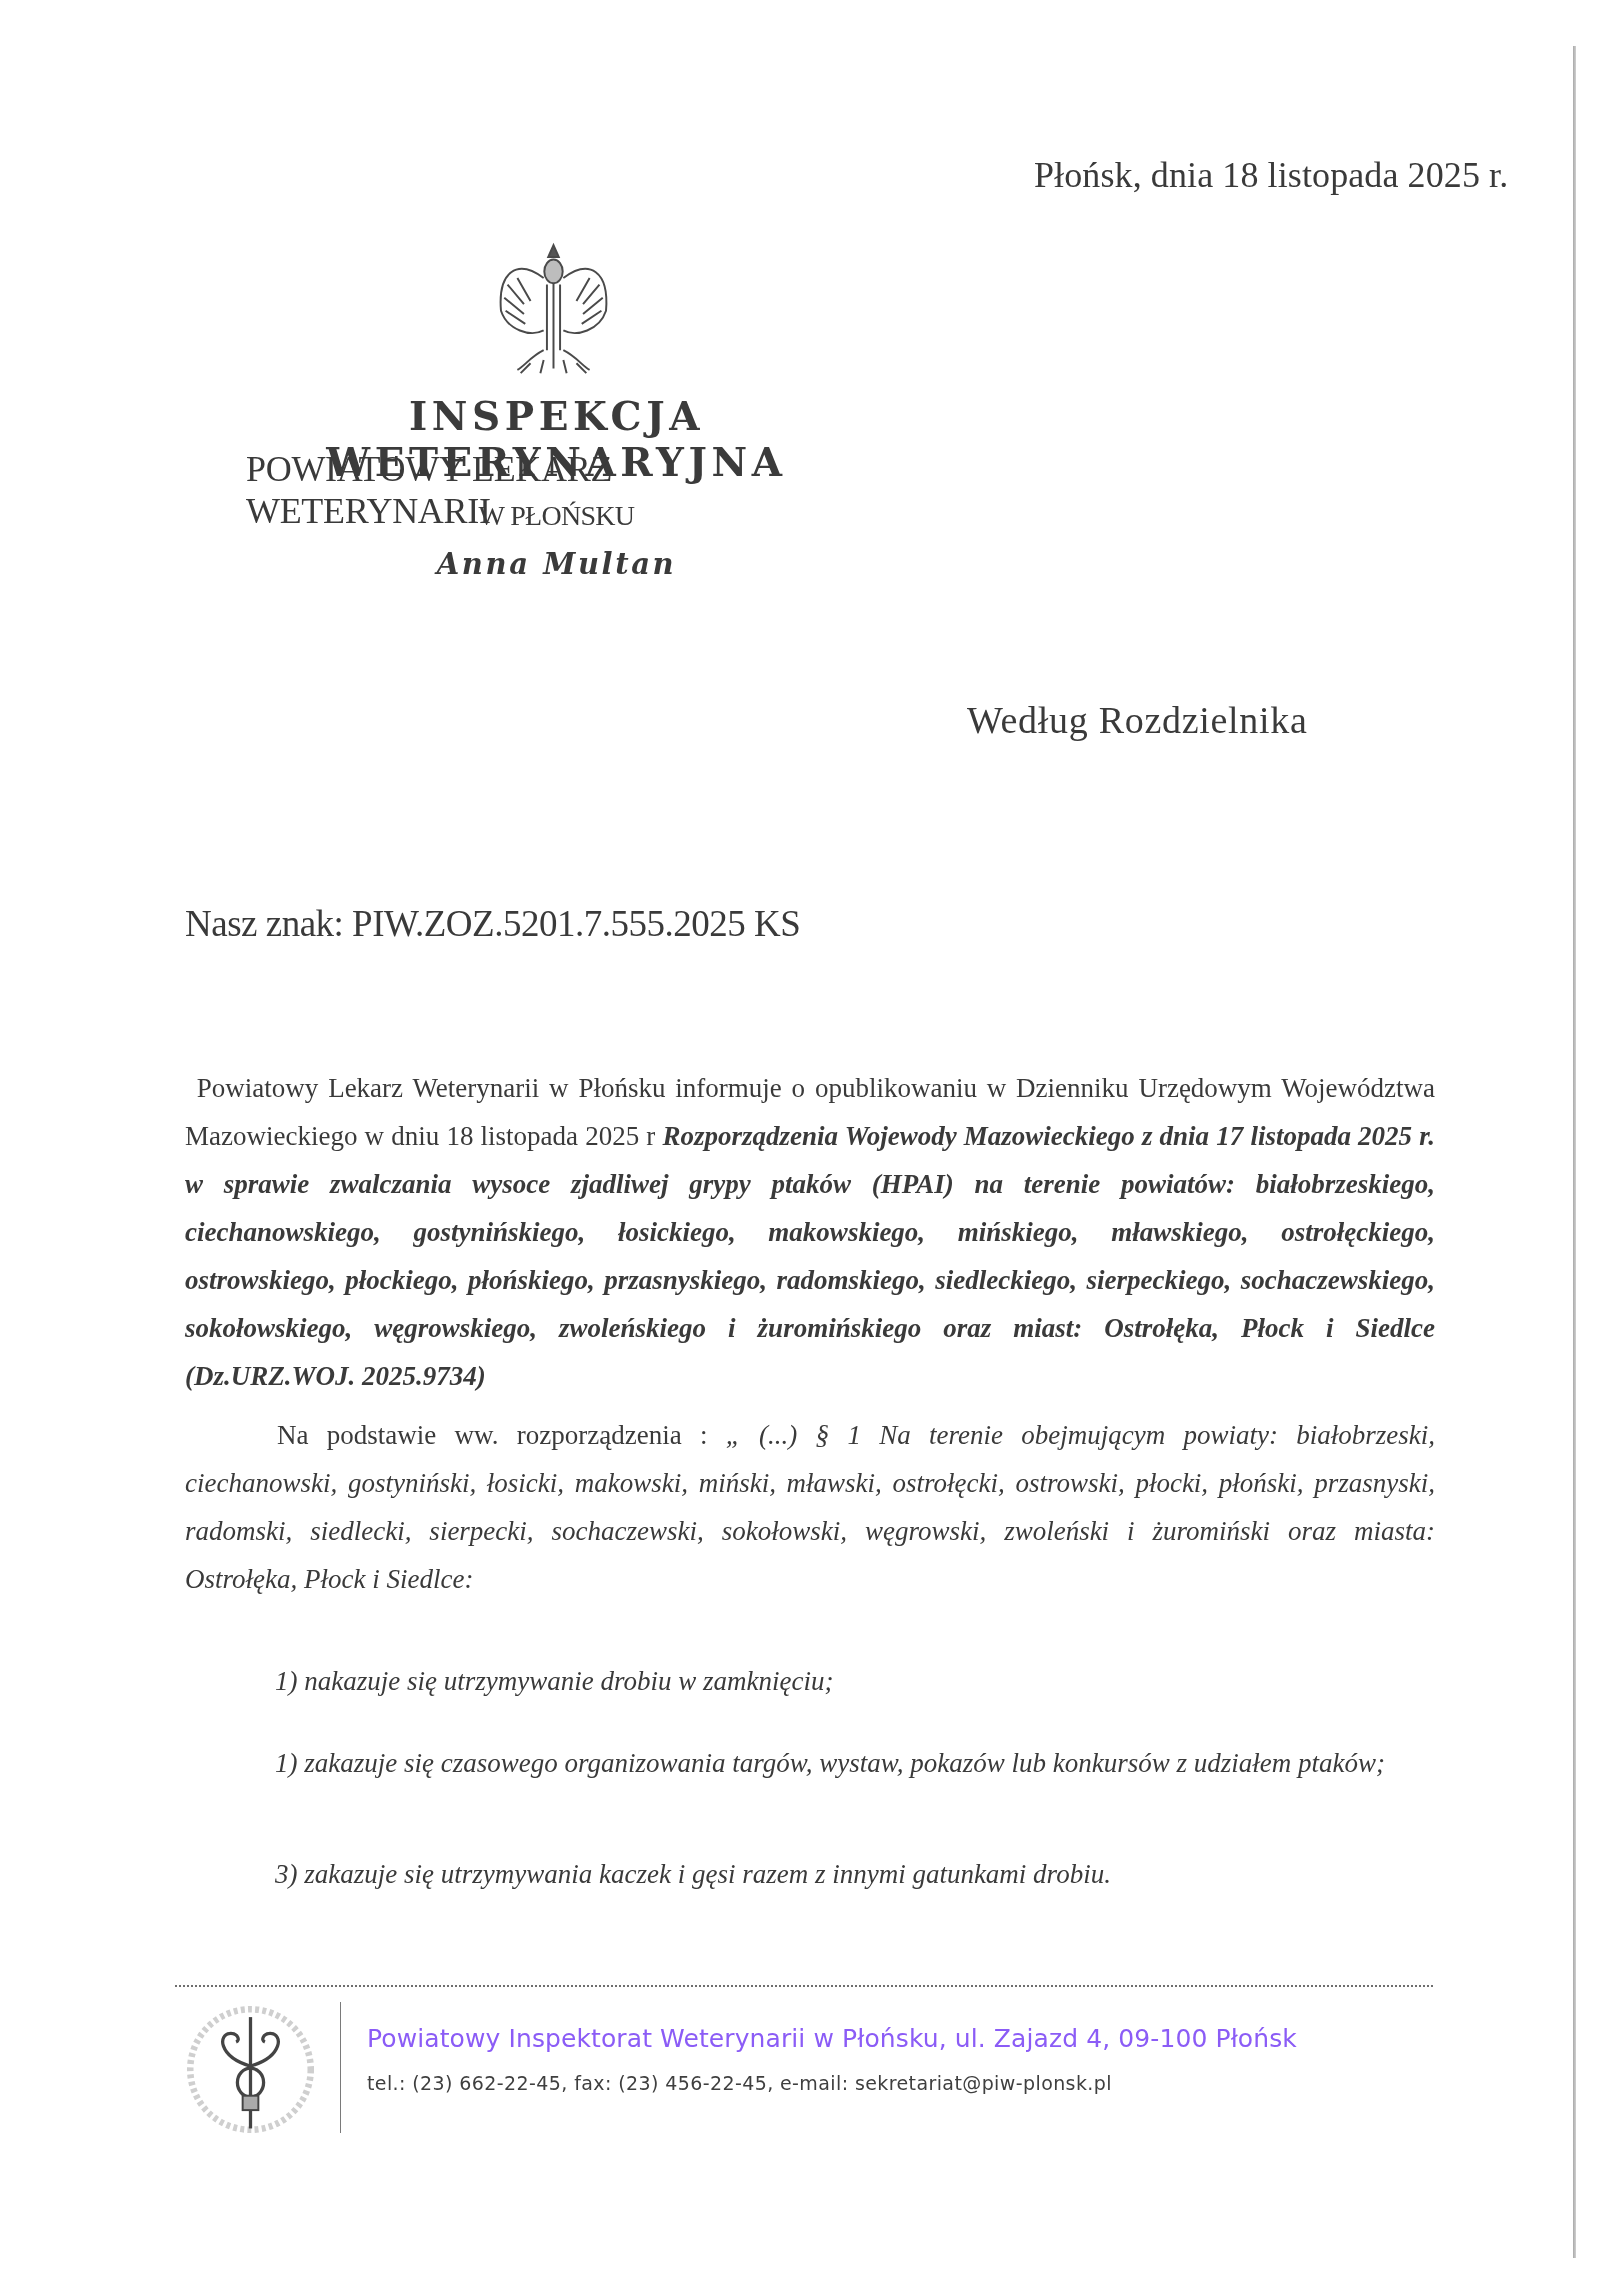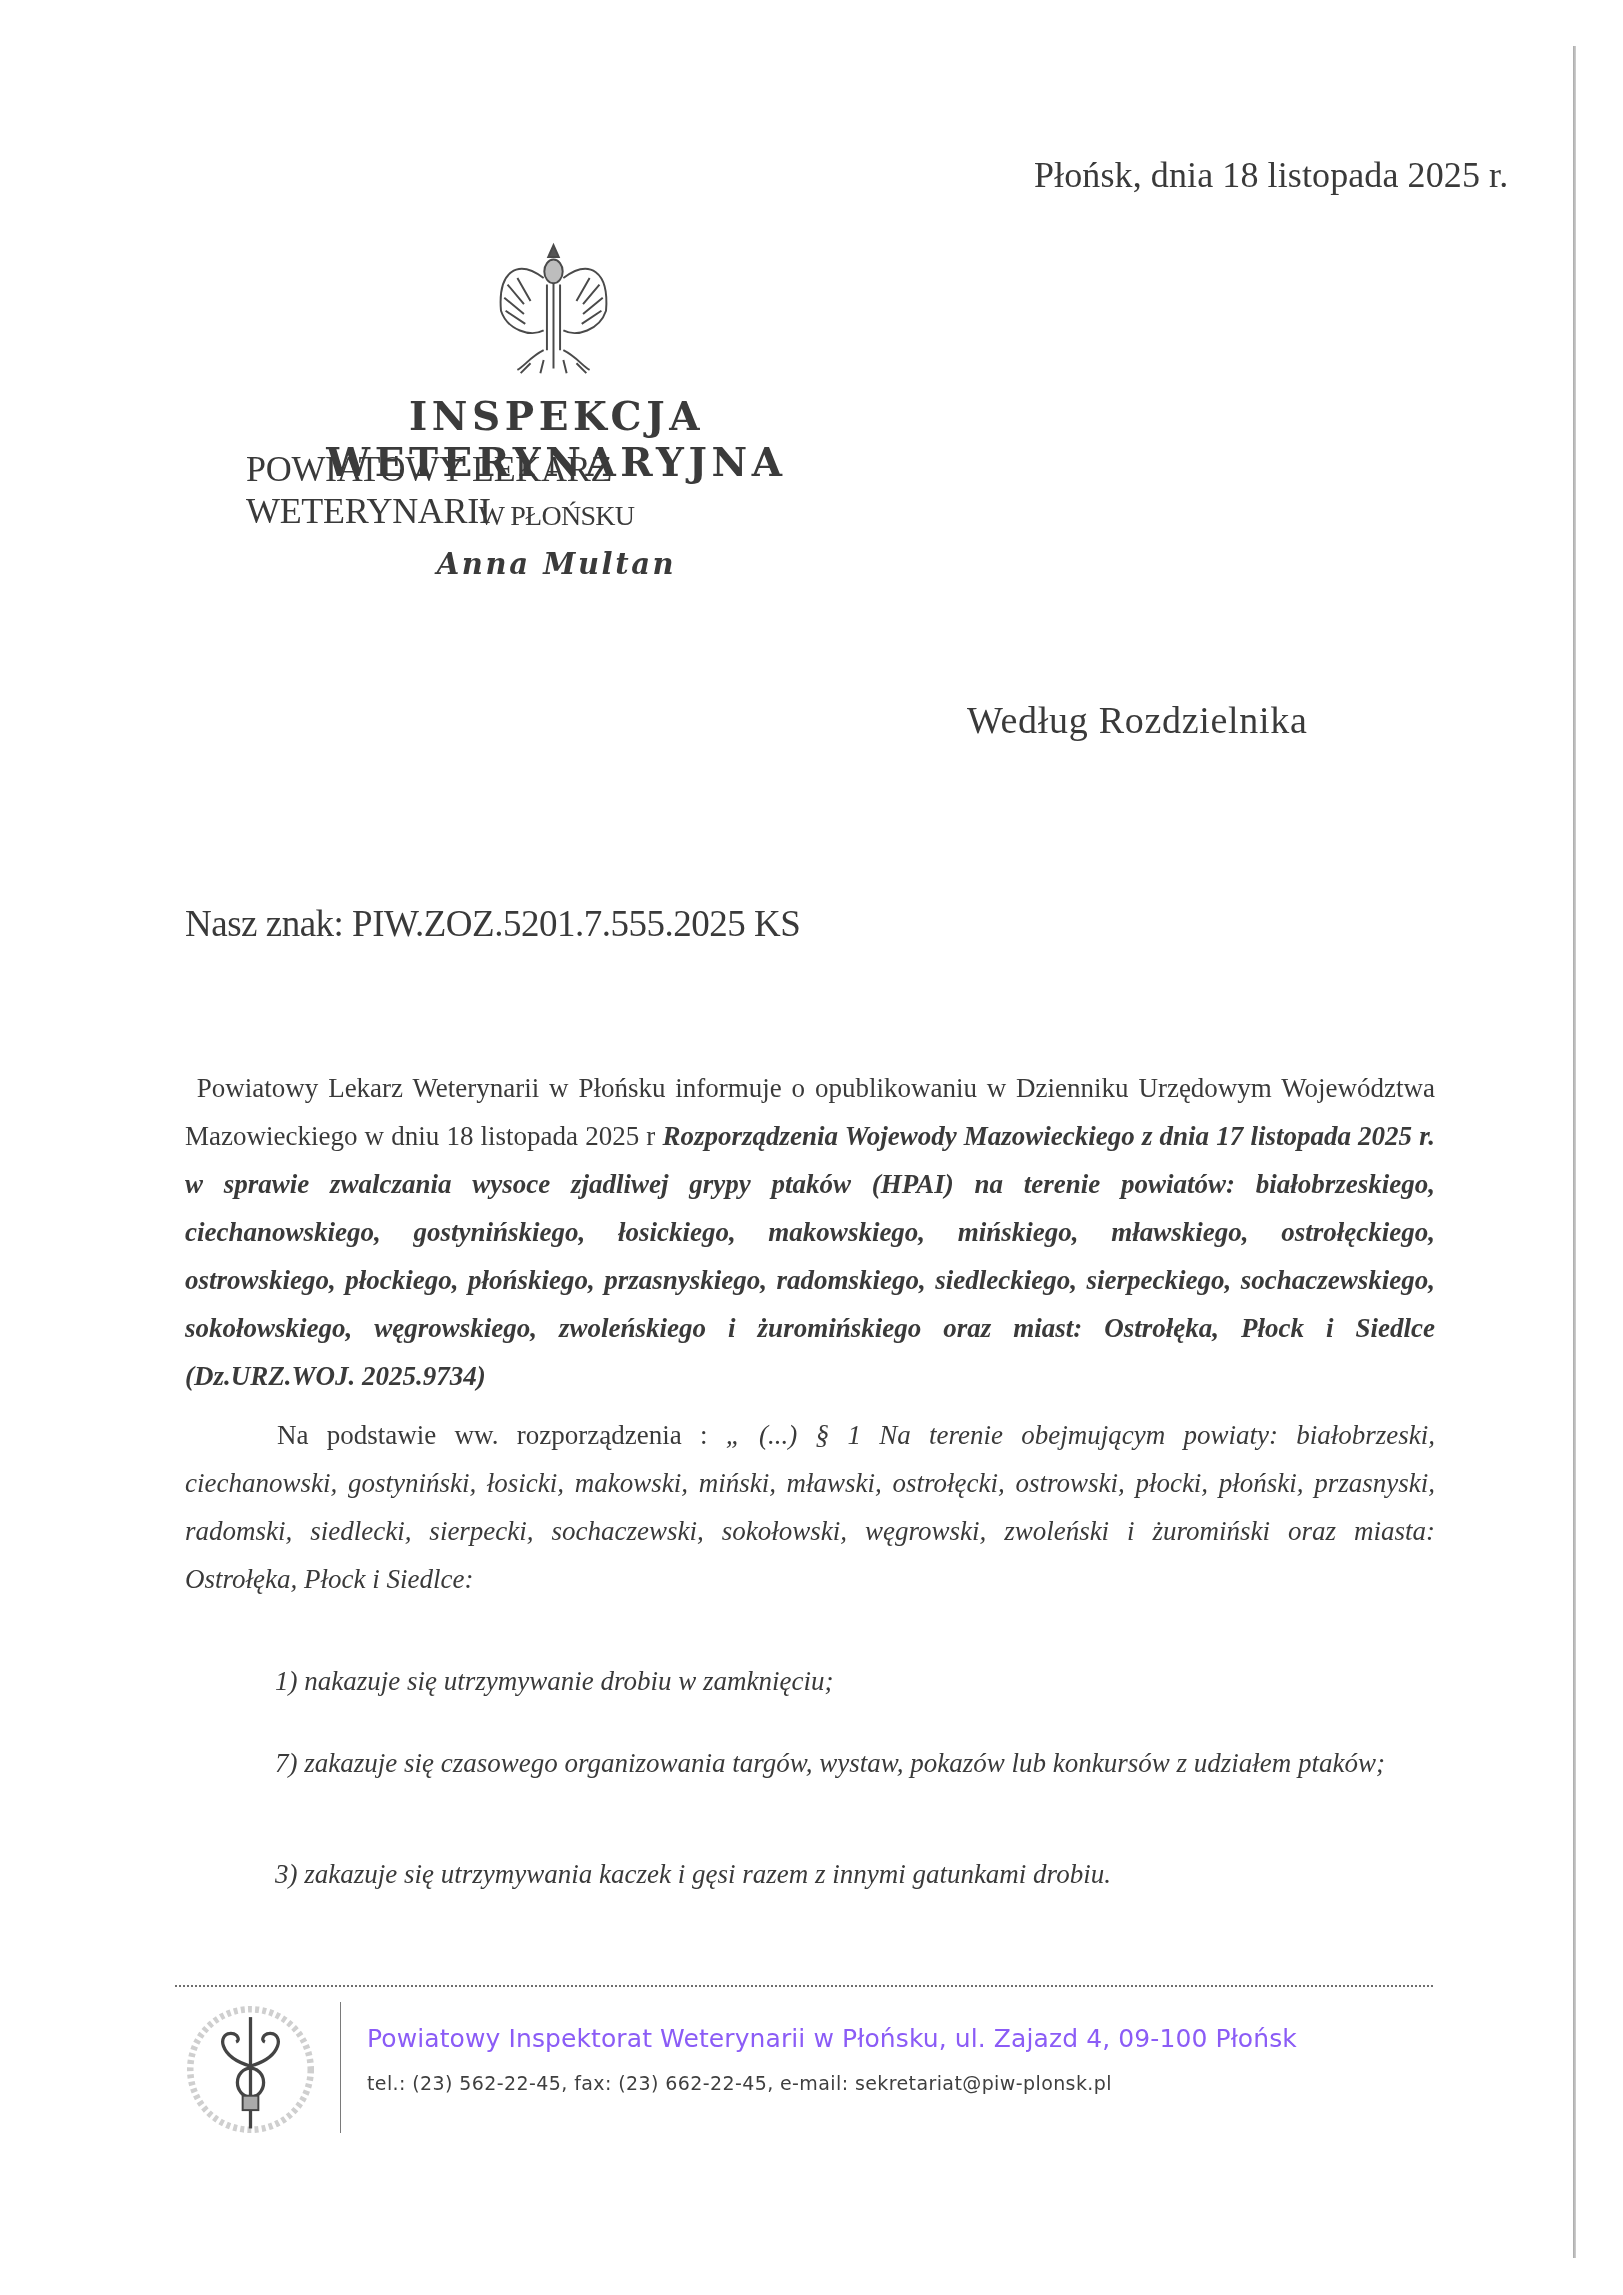--- a/index.html
+++ b/index.html
@@ -99,34 +99,34 @@
 
 <div class="abs body-text p1">
   <span>Powiatowy Lekarz Weterynarii w Płońsku informuje o opublikowaniu w Dzienniku Urzędowym Województwa Mazowieckiego w dniu 18 listopada  2025 r </span><span class="bi">Rozporządzenia Wojewody Mazowieckiego z dnia 17 listopada 2025 r.</span><span class="bi"> w sprawie zwalczania wysoce zjadliwej grypy ptaków (HPAI) na terenie powiatów: białobrzeskiego, ciechanowskiego, gostynińskiego, łosickiego, makowskiego, mińskiego, mławskiego, ostrołęckiego, ostrowskiego, płockiego, płońskiego, przasnyskiego, radomskiego, siedleckiego, sierpeckiego, sochaczewskiego, sokołowskiego, węgrowskiego, zwoleńskiego i żuromińskiego oraz miast: Ostrołęka, Płock i Siedlce (Dz.URZ.WOJ. 2025.9734)</span>
 </div>
 
 <div class="abs body-text p2">
   <span>Na podstawie ww. rozporządzenia : </span><span class="it">„ (...) § 1 Na terenie obejmującym powiaty: białobrzeski, ciechanowski, gostyniński, łosicki, makowski, miński, mławski, ostrołęcki, ostrowski, płocki, płoński, przasnyski, radomski, siedlecki, sierpecki, sochaczewski, sokołowski, węgrowski, zwoleński i żuromiński oraz miasta: Ostrołęka, Płock i Siedlce:</span>
 </div>
 
 <div class="abs list-item li1">1) nakazuje się utrzymywanie drobiu w zamknięciu;</div>
-<div class="abs list-item li2">7) zakazuje się czasowego organizowania targów, wystaw, pokazów lub konkursów z udziałem ptaków;</div>
+<div class="abs list-item li2">1) zakazuje się czasowego organizowania targów, wystaw, pokazów lub konkursów z udziałem ptaków;</div>
 <div class="abs list-item li3">3) zakazuje się utrzymywania kaczek i gęsi razem z innymi gatunkami drobiu.</div>
 
 <div class="abs footer-rule"></div>
 
 <div class="abs footer-logo">
   <svg width="131" height="131" viewBox="0 0 200 200">
     <circle cx="100" cy="100" r="92" fill="none" stroke="#cfcfcf" stroke-width="10" stroke-dasharray="6 5"></circle>
     <g fill="none" stroke="#444" stroke-width="5">
       <line x1="100" y1="20" x2="100" y2="190"></line>
       <path d="M100 95 C 50 80, 50 45, 70 45 C 80 45, 85 55, 78 58"></path>
       <path d="M100 95 C 150 80, 150 45, 130 45 C 120 45, 115 55, 122 58"></path>
       <ellipse cx="100" cy="120" rx="20" ry="22"></ellipse>
       <rect x="88" y="140" width="24" height="22" fill="#aaa" stroke="#444" stroke-width="3"></rect>
     </g>
   </svg>
 </div>
 <div class="abs footer-divider"></div>
 
 <div class="abs footer-addr">Powiatowy Inspektorat Weterynarii w Płońsku, ul. Zajazd 4, 09-100 Płońsk</div>
-<div class="abs footer-contact">tel.:  (23) 562-22-45,  fax: (23) 662-22-45,  e-mail:  sekretariat@piw-plonsk.pl</div>
+<div class="abs footer-contact">tel.:  (23) 662-22-45,  fax: (23) 456-22-45,  e-mail:  sekretariat@piw-plonsk.pl</div>
 
 
 </body></html>

